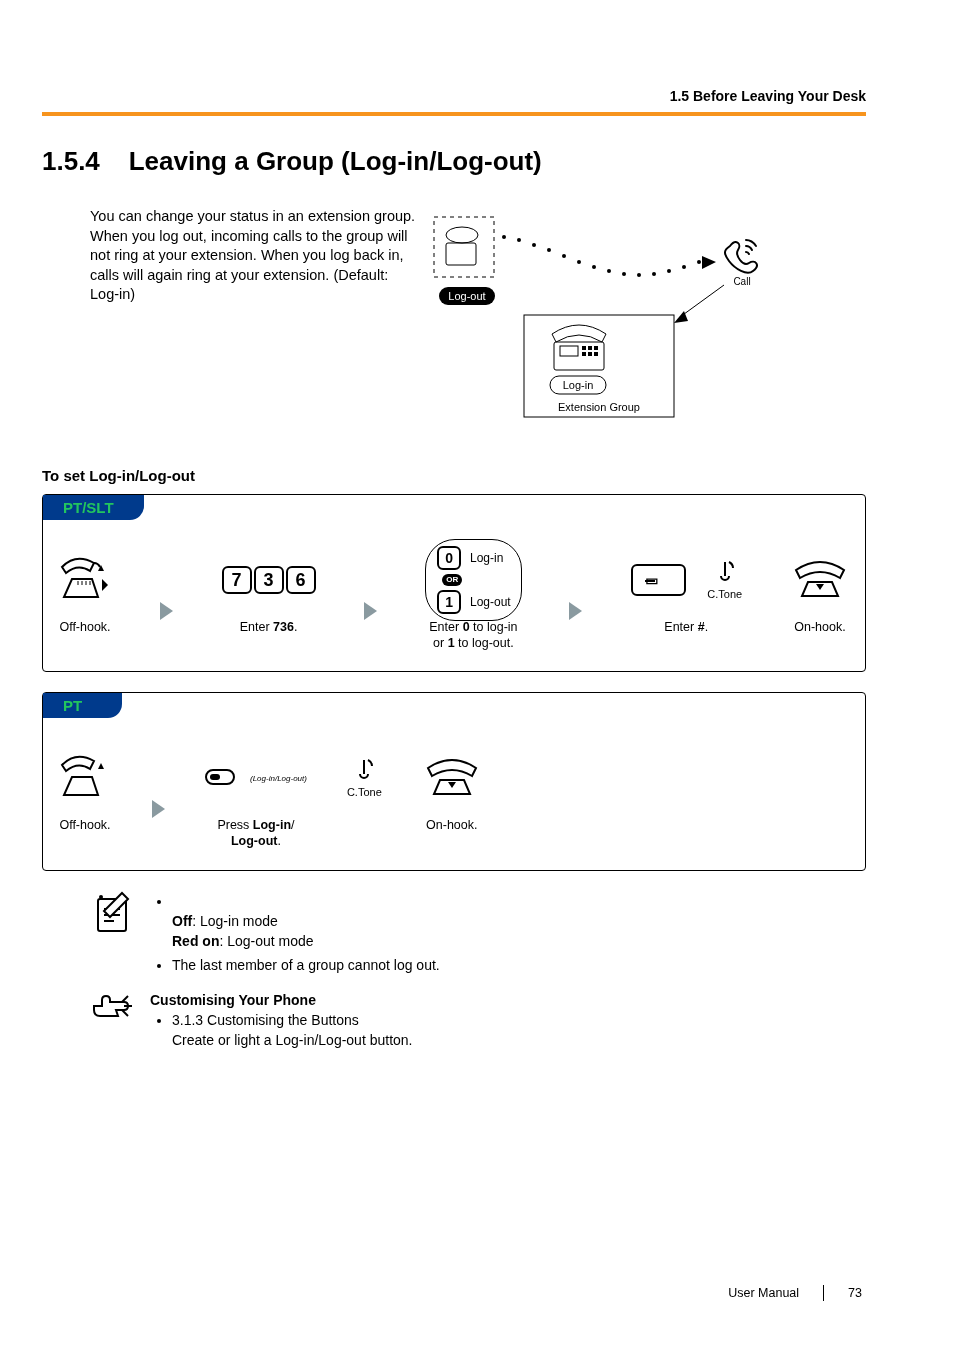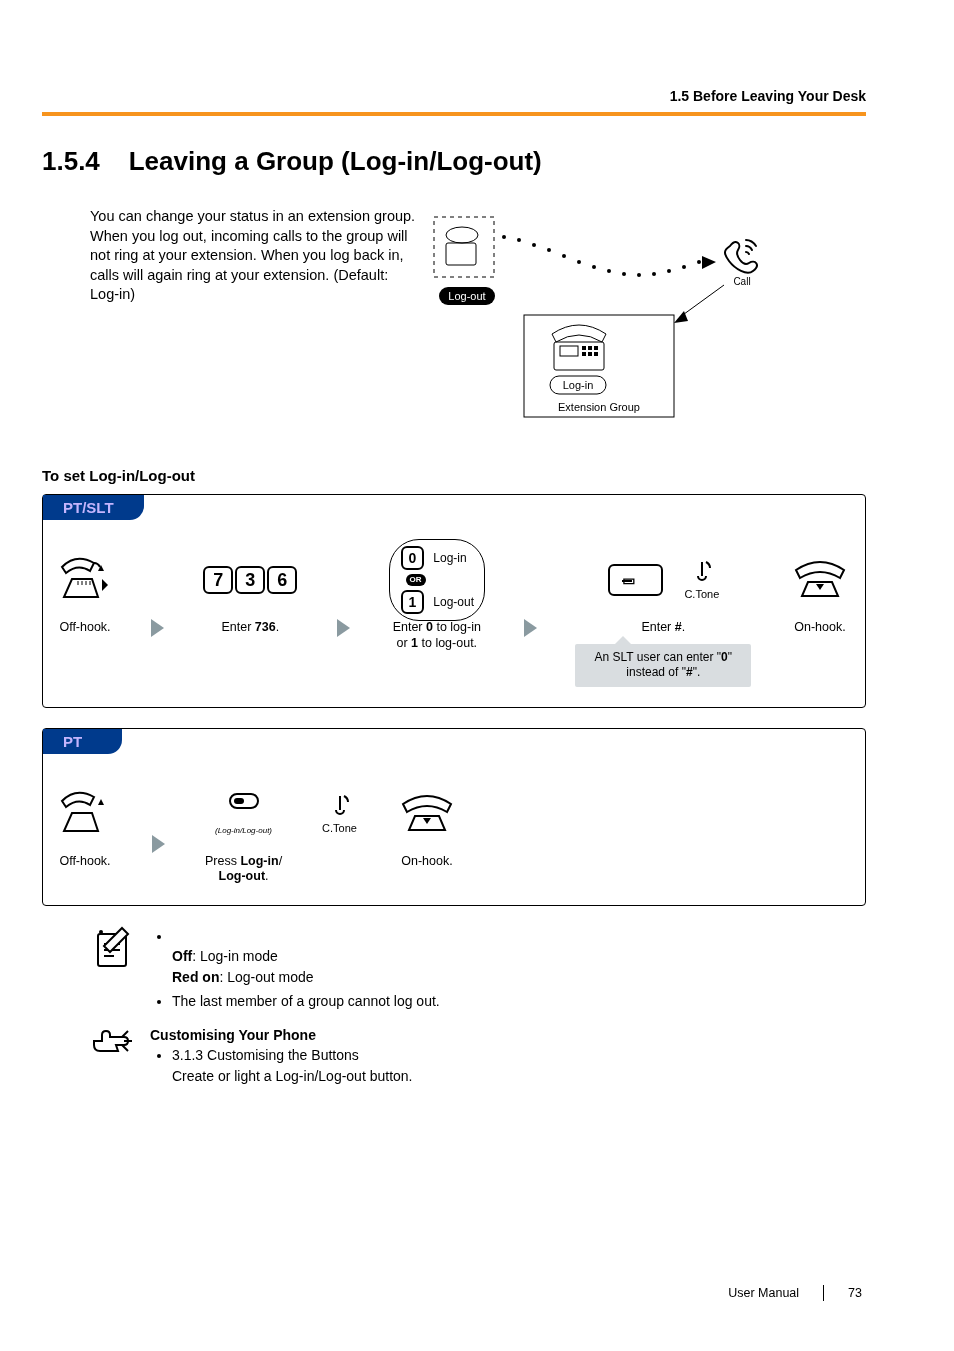--- a/index.html
+++ b/index.html
@@ -63,21 +63,21 @@
     border: 1px solid #000;
     border-radius: 4px;
     margin: 0 0 20px 0;
     position: relative;
     padding: 55px 15px 20px 15px;
   }
   .flow-tab {
     position: absolute;
     top: 0; left: 0;
     background: #003a8c;
-    color: #c4b5fd;
+    color: #22c55e;
     font-weight: bold;
     font-size: 15px;
     padding: 4px 30px 4px 20px;
     border-bottom-right-radius: 14px;
   }
   .flow-tab.pt-only { padding-right: 40px; }
   .flow-row {
     display: flex;
     align-items: flex-start;
     gap: 8px;
@@ -328,23 +328,20 @@
               <path d="M6 16 a4 4 0 1 0 8 0" fill="none" stroke="#000" stroke-width="2"></path>
               <path d="M14 2 q4 2 4 6" fill="none" stroke="#000" stroke-width="2"></path>
               <path d="M6 26 h8" stroke="#000" stroke-width="2" opacity="0"></path>
             </svg>
             <span style="font-size:11px">C.Tone</span>
           </span>
         </div>
         <div class="step-caption">
           <span>Enter </span><b>#</b><span>.</span>
         </div>
-        <div class="note-box">
-          <span>An SLT user can enter "</span><b>0</b><span>" instead of "</span><b>#</b><span>".</span>
-        </div>
       </div>
 
       <div class="step">
         <div class="icon-area">
           <svg width="60" height="40" viewBox="0 0 60 40">
             <path d="M6 10 Q30 -6 54 10 l-4 8 Q30 6 10 18 Z" fill="none" stroke="#000" stroke-width="2"></path>
             <path d="M18 22 h24 l6 14 h-36 z" fill="none" stroke="#000" stroke-width="2"></path>
             <polygon points="30,30 26,24 34,24" fill="#000"></polygon>
           </svg>
         </div>
@@ -361,21 +358,21 @@
           <svg width="54" height="46" viewBox="0 0 54 46">
             <path d="M4 10 Q18 -4 36 6 l-4 8 Q20 6 8 16 Z" fill="none" stroke="#000" stroke-width="2"></path>
             <path d="M14 22 l20 0 l6 18 l-34 0 z" fill="none" stroke="#000" stroke-width="2"></path>
             <polygon points="40,14 46,14 43,8" fill="#000"></polygon>
           </svg>
         </div>
         <div class="step-caption">Off-hook.</div>
       </div>
       <div class="arrow"></div>
       <div class="step">
-        <div class="icon-area" style="flex-direction:column; gap:15px;">
+        <div class="icon-area" style="flex-direction:row; gap:15px;">
           <svg width="30" height="18" viewBox="0 0 30 18">
               <rect x="1" y="1" width="28" height="14" rx="7" fill="none" stroke="#000" stroke-width="2"></rect>
               <rect x="5" y="5" width="10" height="6" rx="3" fill="#000"></rect>
             </svg>
           <span style="font-size:8px; font-style:italic">(Log-in/Log-out)</span>
         </div>
         <div class="step-caption">
           <span>Press </span><b>Log-in</b><span>/</span><br><b>Log-out</b><span>.</span>
         </div>
       </div>

